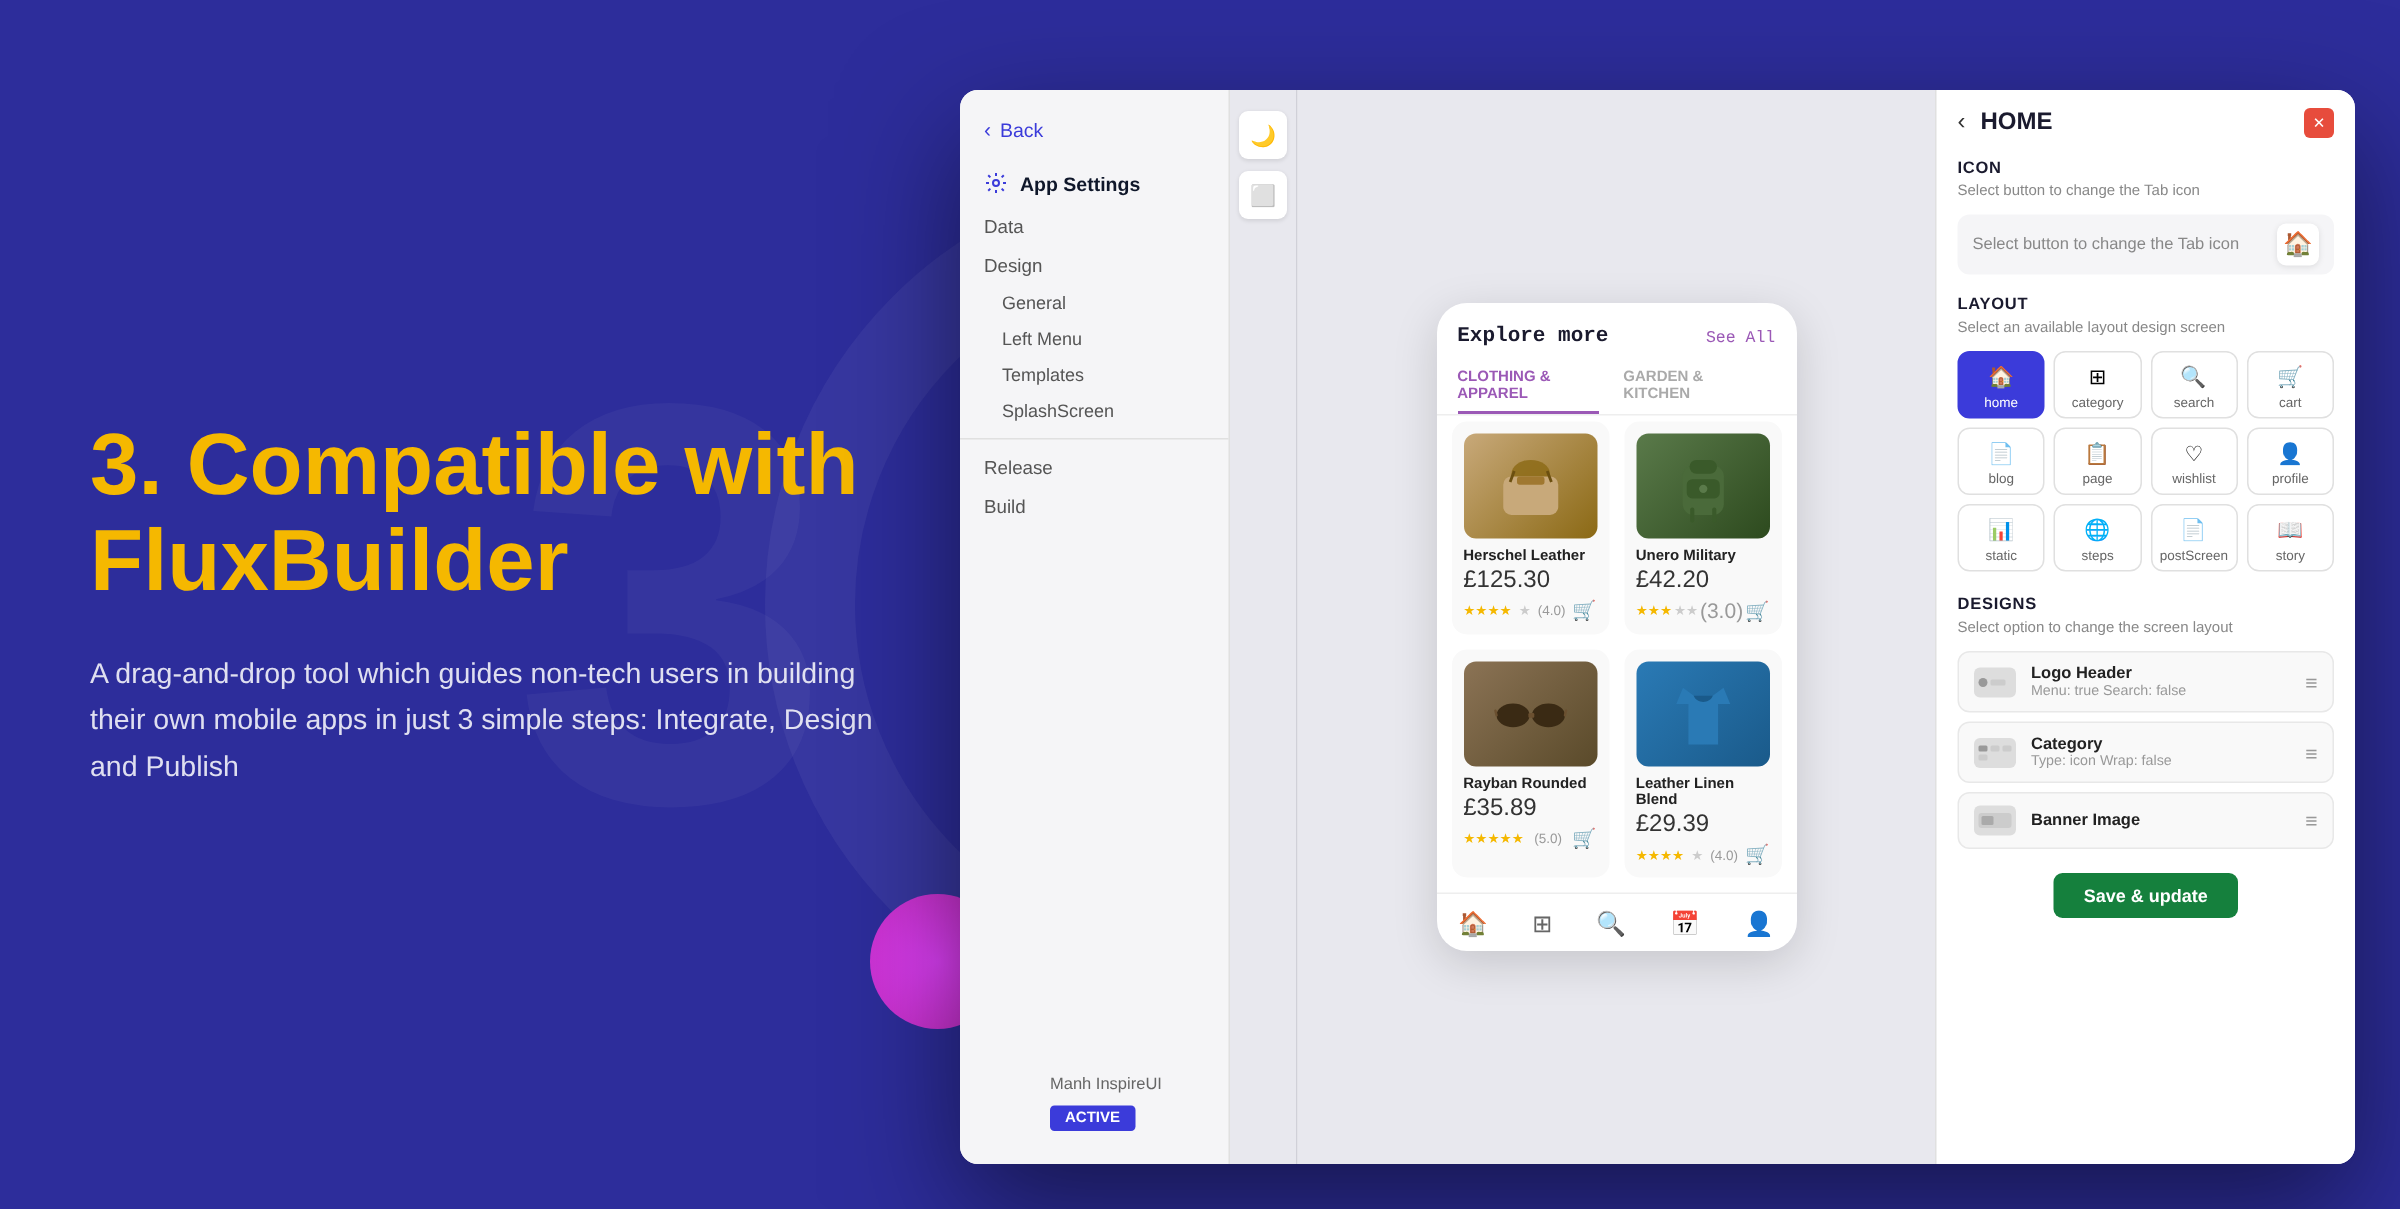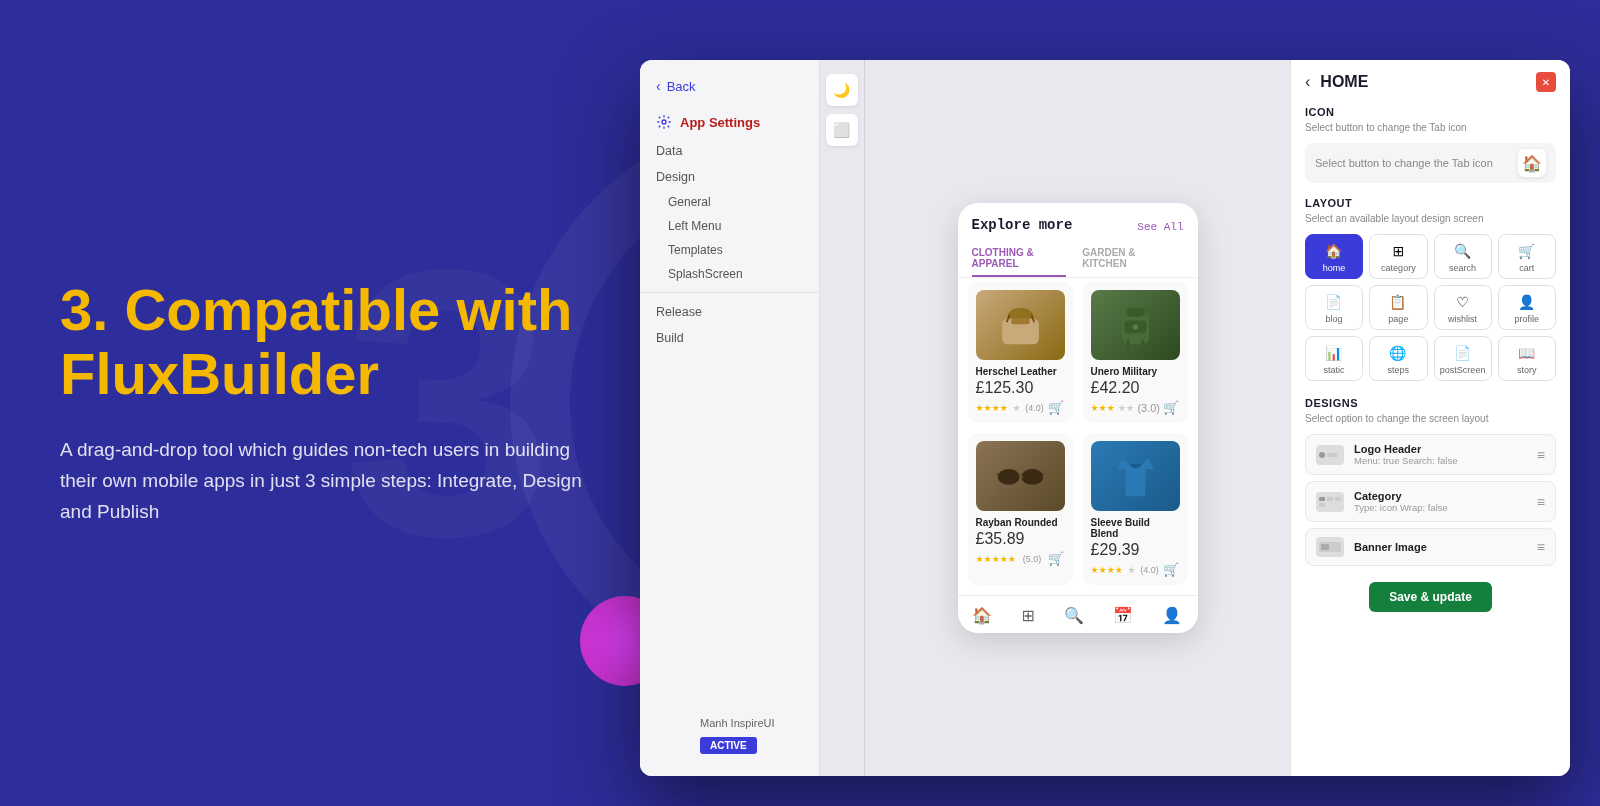--- a/index.html
+++ b/index.html
@@ -147,21 +147,21 @@
       margin-right: 6px;
       font-size: 14px;
     }
     .sidebar-section {
       padding: 8px 16px;
       display: flex;
       align-items: center;
       gap: 8px;
       font-size: 13px;
       font-weight: 600;
-      color: #b91c1c;
+      color: #0f172a;
     }
     .gear-icon {
       width: 16px;
       height: 16px;
       color: #3b3bda;
     }
     .sidebar-item {
       padding: 6px 16px;
       font-size: 12.5px;
       color: #555;
@@ -611,21 +611,21 @@
                 <circle cx="30" cy="29" r="3" fill="#5a7a4a"></circle>
                 <line x1="22" y1="44" x2="22" y2="52" stroke="#3a5a2a" stroke-width="3" stroke-linecap="round"></line>
                 <line x1="38" y1="44" x2="38" y2="52" stroke="#3a5a2a" stroke-width="3" stroke-linecap="round"></line>
               </svg>
             </div>
             <div class="product-name">Unero Military</div>
             <div class="product-price">£42.20</div>
             <div class="product-rating">
               <span class="stars">★★★</span>
                 <span class="stars-gray">★★</span>
-              <span style="font-size:11px;color:#999">(3.0)</span>
+              <span style="font-size:14px;color:#999">(3.0)</span>
               <span style="cursor:pointer;color:#666;font-size:13px;">🛒</span>
             </div>
           </div>
 
           <div class="product-card">
             <div class="product-img sunglasses">
               <svg class="sunglasses-shape" viewBox="0 0 70 35" fill="none">
                 <ellipse cx="20" cy="18" rx="14" ry="10" fill="#3a2a14"></ellipse>
                 <ellipse cx="50" cy="18" rx="14" ry="10" fill="#3a2a14"></ellipse>
                 <rect x="33" y="16" width="5" height="4" rx="1" fill="#6b5030"></rect>
@@ -642,21 +642,21 @@
             </div>
           </div>
 
           <div class="product-card">
             <div class="product-img shirt">
               <svg class="shirt-shape" viewBox="0 0 50 60" fill="none">
                 <path d="M10 10 L5 22 L14 22 L14 52 L36 52 L36 22 L45 22 L40 10 L32 16 C30 20 20 20 18 16 Z" fill="#2a7ab5"></path>
                 <path d="M18 16 C20 22 30 22 32 16" fill="#1a5a8a"></path>
               </svg>
             </div>
-            <div class="product-name">Sleeve Build Blend</div>
+            <div class="product-name">Leather Linen Blend</div>
             <div class="product-price">£29.39</div>
             <div class="product-rating">
               <span class="stars">★★★★</span>
                 <span class="stars-gray">★</span>
               <span style="font-size:9px;color:#999">(4.0)</span>
               <span style="cursor:pointer;color:#666;font-size:13px;">🛒</span>
             </div>
           </div>
 
         </div>

